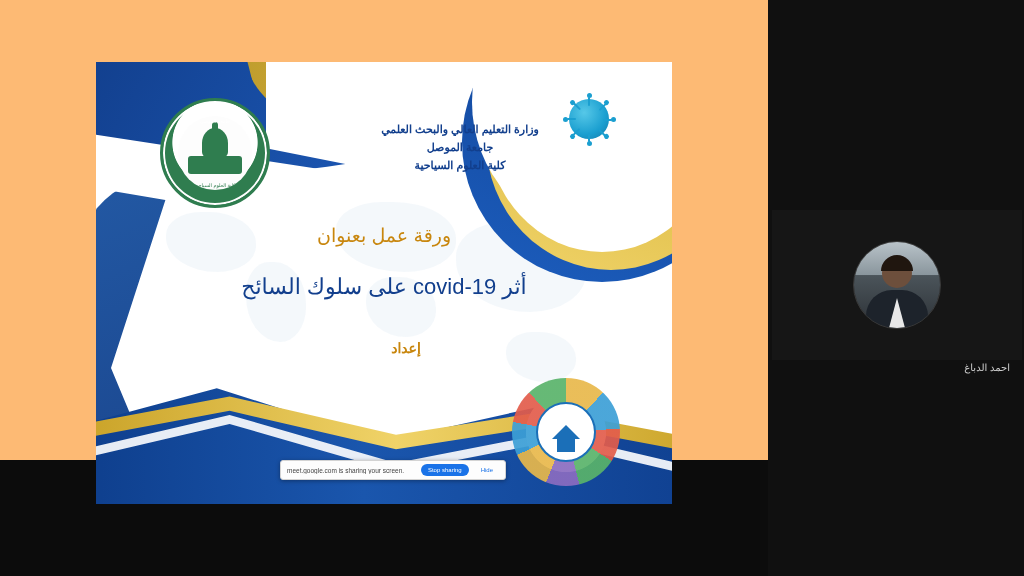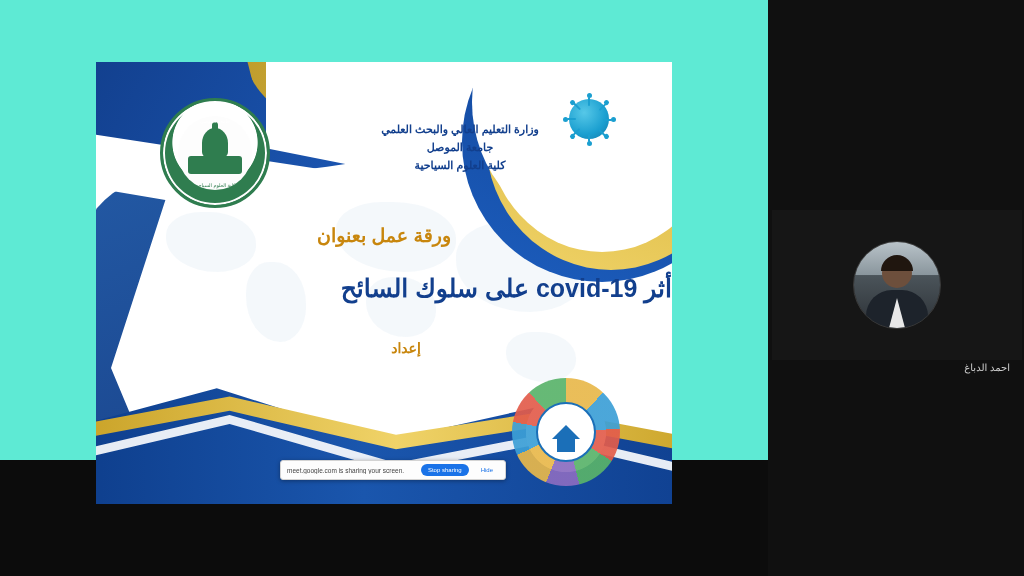--- a/index.html
+++ b/index.html
@@ -1,21 +1,21 @@
 <!DOCTYPE html>
 <html lang="ar"><head>
 <meta charset="utf-8">
 <style>
   html,body{margin:0;padding:0;background:#000;}
   body{width:1024px;height:576px;overflow:hidden;font-family:"Liberation Sans",sans-serif;}
 
   .screen{position:relative;width:1024px;height:576px;background:#0c0c0c;}
 
   
-  .stage{position:absolute;left:0;top:0;width:768px;height:460px;background:#5eead4;}
+  .stage{position:absolute;left:0;top:0;width:768px;height:460px;background:#fdba74;}
   .rightrail{position:absolute;left:768px;top:0;width:256px;height:576px;background:#101010;}
 
   
   .tile{position:absolute;left:772px;top:210px;width:250px;height:150px;background:#161616;
         display:flex;align-items:center;justify-content:center;}
   .avatar{width:86px;height:86px;border-radius:50%;overflow:hidden;background:#2a2a2a;position:relative;
           border:1px solid #3a3a3a;}
   .av-bg{position:absolute;inset:0;background:linear-gradient(180deg,#b9c3c9 0%,#8a969d 38%,#4b545a 39%,#2c3136 100%);}
   .av-head{position:absolute;left:50%;top:16px;width:30px;height:30px;margin-left:-15px;border-radius:50%;
            background:#6d4f3c;}
@@ -82,23 +82,23 @@
   .logo-base{position:absolute;left:10px;bottom:16px;right:10px;height:18px;background:#2f7d4f;border-radius:3px;}
   .logo-txt{position:absolute;left:0;right:0;bottom:2px;text-align:center;font-size:5px;color:#2f7d4f;direction:rtl;}
   .logo-ring{position:absolute;left:0;right:0;top:2px;text-align:center;font-size:5px;color:#fff;direction:rtl;}
 
   
   .ministry{position:absolute;right:62px;top:58px;width:300px;text-align:center;direction:rtl;color:#123f8d;}
   .ministry div{font-size:11px;line-height:1.65;font-weight:bold;}
 
   
   .t1{position:absolute;left:0;right:0;top:162px;text-align:center;direction:rtl;
-      color:#c8860d;font-size:19px;font-weight:bold;}
-  .t2{position:absolute;left:0;right:0;top:212px;direction:rtl;
-      color:#123f8d;font-size:25px;font-weight:bold;}
+      color:#c8860d;font-size:19px;font-weight:normal;}
+  .t2{position:absolute;left:0;right:0;top:212px;text-align:center;direction:rtl;
+      color:#123f8d;font-size:22px;font-weight:normal;}
   .t3{position:absolute;left:0;right:0;top:278px;text-align:center;direction:rtl;
       color:#c8860d;font-size:14px;font-weight:bold;padding-left:44px;}
   .t4{position:absolute;left:0;right:0;top:312px;text-align:center;direction:rtl;
       color:#123f8d;font-size:15px;font-weight:bold;}
 
   
   .virus{position:absolute;right:52px;top:26px;width:62px;height:62px;}
   .virus .core{position:absolute;left:11px;top:11px;width:40px;height:40px;border-radius:50%;
       background:radial-gradient(circle at 38% 34%,#56c8e8,#1b9fd0 60%,#1478a8);}
   .virus i{position:absolute;left:50%;top:50%;width:5px;height:5px;margin:-2.5px -2.5px;border-radius:50%;background:#1b9fd0;}

